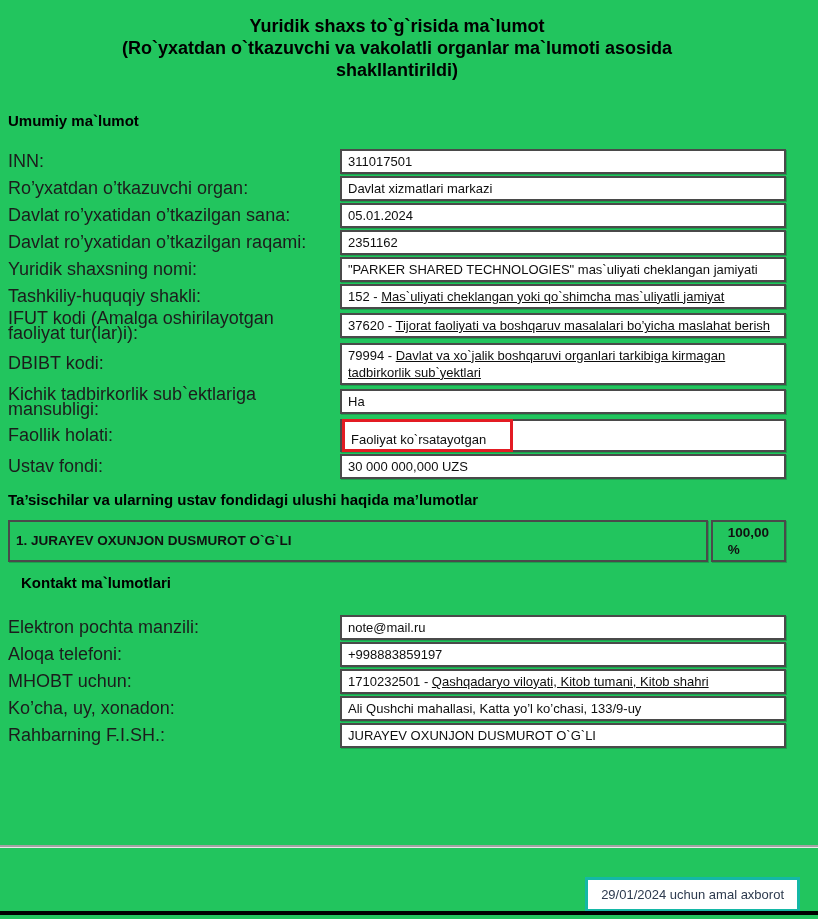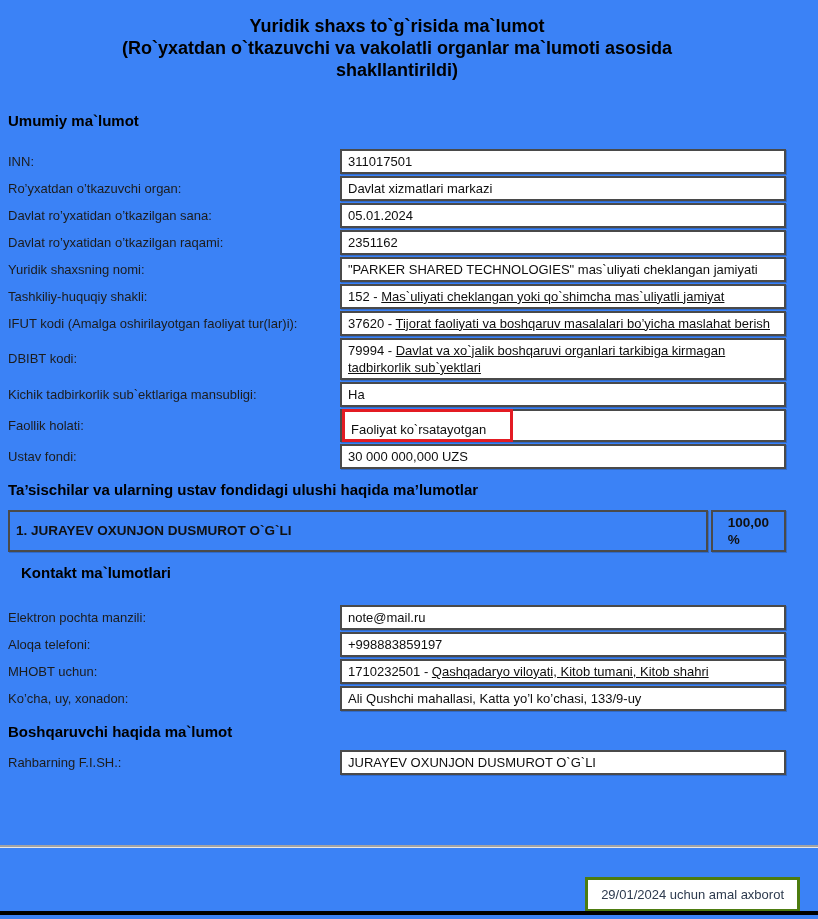--- a/index.html
+++ b/index.html
@@ -1,35 +1,35 @@
 <!DOCTYPE html>
 <html><head>
 <meta charset="utf-8">
 <style>
   html,body{margin:0;padding:0;background:#fff;}
   .page{
-    width:818px;height:919px;position:relative;background:#3b82f6;
+    width:818px;height:919px;position:relative;background:#22c55e;
     font-family:"Liberation Sans",sans-serif;overflow:hidden;color:#111;
   }
   .content{padding:12px 32px 0 8px;box-sizing:border-box;}
   .title{
     text-align:center;font-weight:bold;font-size:18px;line-height:1.22;
     color:#000;margin:4px 0 0 0;
   }
   .sect{
     font-weight:bold;font-size:15px;color:#000;margin:0;
   }
   .sect-umumiy{margin:30px 0 20px 0;}
   .sect-founders{margin:12px 0 12px 0;}
   .sect-kontakt{margin:12px 0 24px 13px;}
   .sect-bosh{margin:12px 0 10px 0;}
   .row{display:flex;align-items:center;margin-bottom:2px;}
   .lbl{
     flex:0 0 332px;box-sizing:border-box;padding-right:14px;
-    font-size:13px;color:#1c1c1c;line-height:15px;
+    font-size:18px;color:#1c1c1c;line-height:15px;
   }
   .val{
     flex:1;box-sizing:border-box;border:2px solid #4a4a4a;background:#fff;
     padding:2px 6px;font-weight:normal;font-size:13px;line-height:17px;
     color:#0e0e0e;min-height:25px;display:flex;align-items:flex-start;
     box-shadow:1px 1px 0 rgba(0,0,0,0.18);
   }
   .val .vt{display:inline;}
   .lnk{text-decoration:underline;color:#0e0e0e;cursor:pointer;}
   .hl{
@@ -46,21 +46,21 @@
     flex:0 0 73px;box-sizing:border-box;border:2px solid #4a4a4a;padding:2px 15px;
     font-weight:bold;font-size:13.5px;line-height:17px;min-height:25px;
     display:flex;align-items:center;justify-content:center;
     box-shadow:1px 1px 0 rgba(0,0,0,0.18);
   }
   .hr-line{
     position:absolute;left:0;right:0;top:845px;height:2px;
     background:#a3a3a3;border-bottom:1px solid #e8e8e8;
   }
   .date-box{
-    position:absolute;right:18px;top:877px;border:3px solid #4d7c0f;
+    position:absolute;right:18px;top:877px;border:3px solid #14b8a6;
     padding:7px 13px;font-size:13px;color:#2d3a4e;background:#fff;margin-left:36px;
   }
   .bottom-bar{
     position:absolute;left:0;right:0;bottom:4px;height:4px;background:#000;
   }
 </style>
 </head>
 <body>
 
 <div class="page">
@@ -181,21 +181,20 @@
         </div>
     </div>
 
     <div class="row">
       <div class="lbl">Ko’cha, uy, xonadon:</div>
       <div class="val">
           <span class="vt">Ali Qushchi mahallasi, Katta yo’l ko’chasi, 133/9-uy</span>
         </div>
     </div>
 
-    <h2 class="sect sect-bosh">Boshqaruvchi haqida ma`lumot</h2>
 
     <div class="row">
       <div class="lbl">Rahbarning F.I.SH.:</div>
       <div class="val">
           <span class="vt">JURAYEV OXUNJON DUSMUROT O`G`LI</span>
         </div>
     </div>
 
   </div>
 

